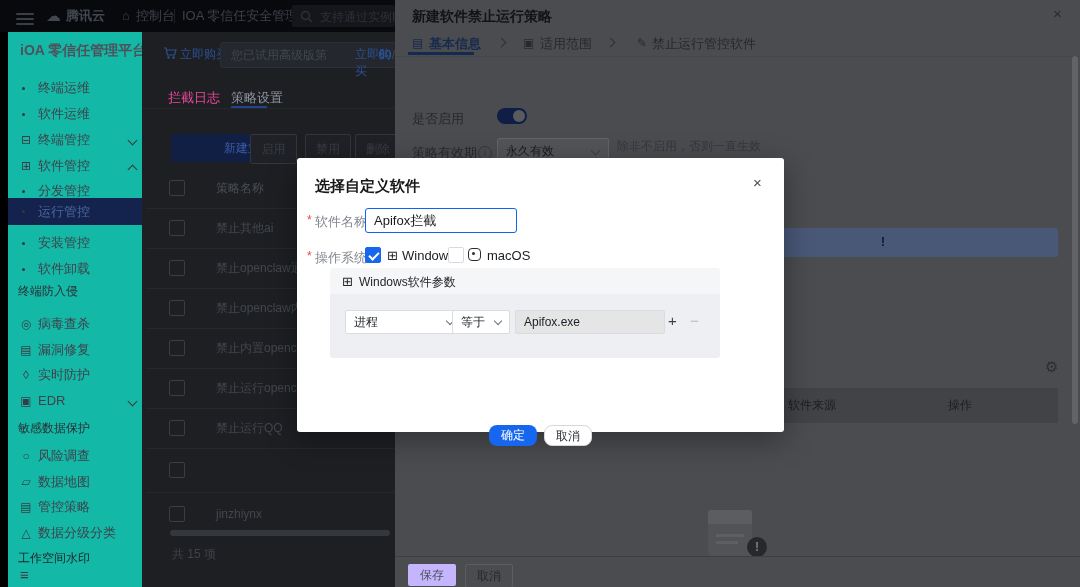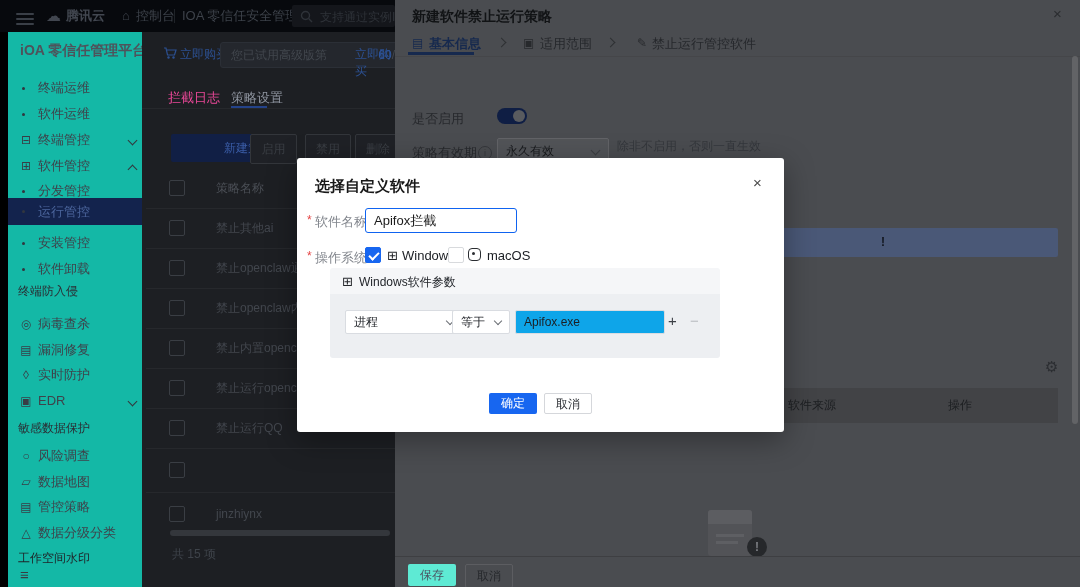--- a/index.html
+++ b/index.html
@@ -76,21 +76,21 @@
   #d-gear{left:650px;top:358px;font-size:15px;color:#2b2d31;}
   #d-thead{left:102px;top:388px;width:561px;height:35px;background:#424346;}
   #d-thead span{position:absolute;top:0;line-height:35px;font-size:12px;color:#1c1e21;font-weight:500;}
   #d-empty .b1{position:absolute;left:313px;top:510px;width:44px;height:46px;background:#525357;border-radius:3px;}
   #d-empty .b2{position:absolute;left:313px;top:510px;width:44px;height:14px;background:#5c5d61;border-radius:3px 3px 0 0;}
   #d-empty .l1{position:absolute;left:321px;top:534px;width:28px;height:3px;background:#5e5f63;}
   #d-empty .l2{position:absolute;left:321px;top:541px;width:22px;height:3px;background:#5e5f63;}
   #d-empty .ex{position:absolute;left:352px;top:537px;width:20px;height:20px;border-radius:50%;background:#26282b;color:#7c7e83;font-size:12px;font-weight:bold;text-align:center;line-height:20px;}
   #d-footer-line{left:0;top:556px;width:685px;height:1px;background:#3e3f42;}
   .d-btn{height:22px;line-height:22px;text-align:center;font-size:12px;border-radius:2px;}
-  #d-save{left:13px;top:564px;width:48px;background:#5eead4;color:#4b5563;}
+  #d-save{left:13px;top:564px;width:48px;background:#c4b5fd;color:#4b5563;}
   #d-cancel{left:70px;top:564px;width:46px;background:#4a4c50;border:1px solid #5c5d61;color:#26282c;}
   #d-vscroll{left:677px;top:56px;width:6px;height:368px;background:#626366;border-radius:3px;}
 
   
   #modal{left:297px;top:158px;width:487px;height:274px;background:#ffffff;border-radius:3px;
          box-shadow:0 8px 30px rgba(0,0,0,.35);}
   #modal-title{left:18px;top:19px;font-size:15px;font-weight:bold;color:#181818;}
   #modal-close{left:456px;top:16px;font-size:15px;color:#4a4a4a;}
   .req{color:#e54545;font-size:12px;}
   .m-label{font-size:13px;color:#82868d;}
@@ -103,25 +103,25 @@
   .os-ic{font-size:13px;color:#26282c;}
   #mac-ic{width:11px;height:11px;border:1.5px solid #2a2d31;border-radius:4px;}
   #mac-ic::after{content:"";position:absolute;left:3px;top:3px;width:3px;height:3px;border-radius:50%;background:#2a2d31;}
   .os-lbl{font-size:13px;color:#1a1d22;}
   #m-panel-h{left:33px;top:110px;width:390px;height:26px;background:#f5f6f8;border-radius:3px 3px 0 0;}
   #m-panel-b{left:33px;top:136px;width:390px;height:64px;background:#edeff2;border-radius:0 0 3px 3px;}
   .m-select{top:152px;height:22px;background:#fff;border:1px solid #d9dce1;border-radius:2px;}
   .m-select .val{position:absolute;left:8px;top:0;line-height:22px;font-size:12px;color:#1c1f24;}
   .m-select .chev{position:absolute;right:8px;top:7px;width:5px;height:5px;border-right:1.5px solid #6a6e74;border-bottom:1.5px solid #6a6e74;transform:rotate(45deg);}
   #m-vinput{left:218px;top:152px;width:140px;height:22px;border:1px solid #d9dce1;border-radius:2px;
-            font-size:12px;color:#1c1f24;padding:0 0 0 8px;outline:0;font-family:inherit;background:#0ea5e9;}
+            font-size:12px;color:#1c1f24;padding:0 0 0 8px;outline:0;font-family:inherit;background:#e5e5e5;}
   .pm{font-size:15px;line-height:18px;}
   #m-ok{left:192px;top:235px;width:48px;height:21px;background:#1766f0;color:#fff;}
   #m-cancel2{left:247px;top:235px;width:46px;height:19px;background:#fff;border:1px solid #d5d7db;color:#2b2e33;}
-  .m-btn{text-align:center;font-size:12px;line-height:21px;border-radius:2px;}
+  .m-btn{text-align:center;font-size:12px;line-height:21px;border-radius:8px;margin-top:32px;}
 </style>
 </head>
 <body>
 
 <div id="stage">
 
   <div id="topbar" class="abs">
     <div id="tb-burger" class="abs" style="left:16px;top:10px;">
         <span></span>
         <span></span>

